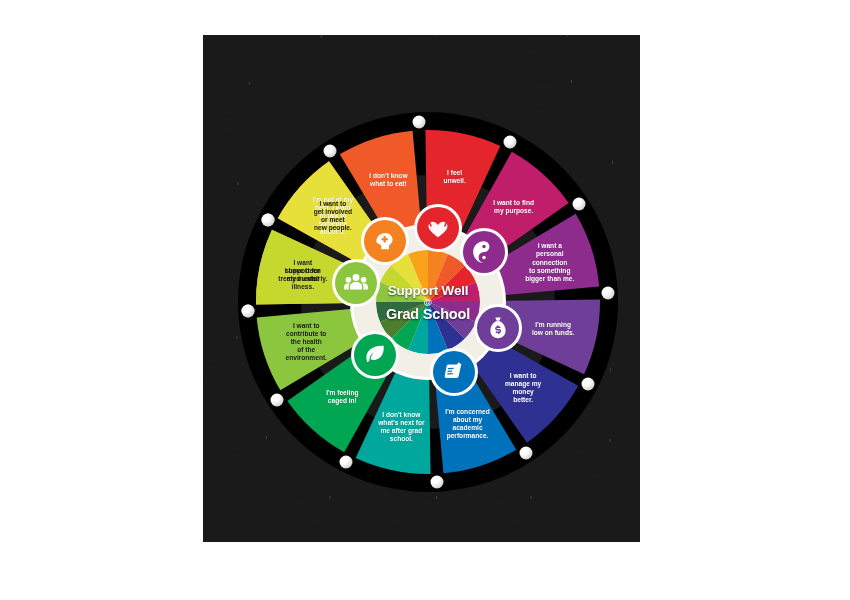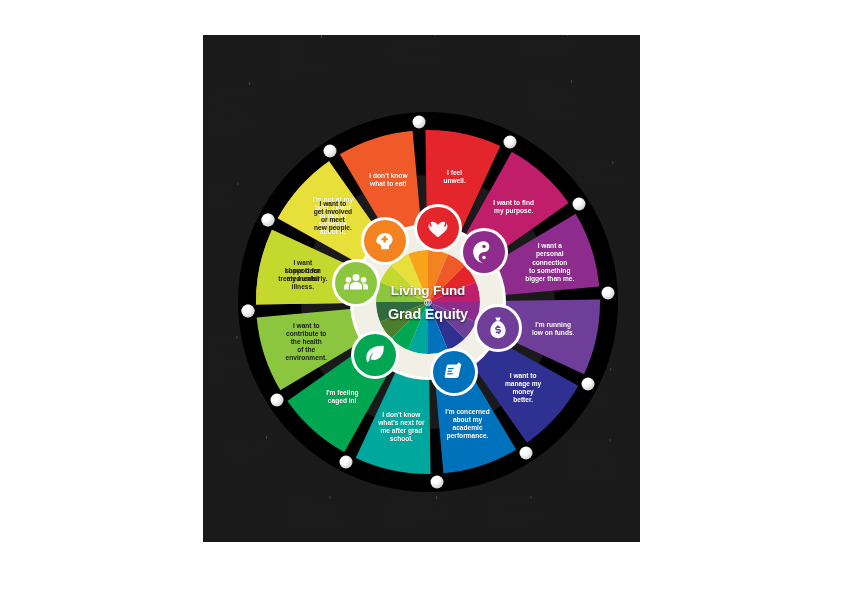--- a/index.html
+++ b/index.html
@@ -250,23 +250,23 @@
               <path d="M52 52 L100.0417356905869 71.89953848298467 A52 52 0 0 1 88.76955262170048 88.76955262170047 Z" fill="#6F3E98"></path>
               <path d="M52 52 L88.76955262170048 88.76955262170047 A52 52 0 0 1 71.89953848298467 100.0417356905869 Z" fill="#2E3192"></path>
               <path d="M52 52 L71.89953848298467 100.0417356905869 A52 52 0 0 1 52 104 Z" fill="#0072BC"></path>
               <path d="M52 52 L52 104 A52 52 0 0 1 32.10046151701533 100.0417356905869 Z" fill="#00A79D"></path>
               <path d="M52 52 L32.10046151701533 100.0417356905869 A52 52 0 0 1 15.23044737829953 88.76955262170048 Z" fill="#00A651"></path>
               <path d="M52 52 L15.23044737829953 88.76955262170048 A52 52 0 0 1 3.9582643094130887 71.89953848298467 Z" fill="#4B7F2E"></path>
               <path d="M52 52 L3.9582643094130887 71.89953848298467 A52 52 0 0 1 0 52.00000000000001 Z" fill="#2E6B3E"></path>
             </svg>
         </div>
         <div id="hubtext">
-          <span class="l1">Living Fund</span>
+          <span class="l1">Support Well</span>
           <span class="at">@</span>
-          <span class="l2">Grad Equity</span>
+          <span class="l2">Grad School</span>
         </div>
       </div>
 
       <div id="icon-layer">
           <div class="bub" style="left: 117.556px; top: 170.589px; background: rgb(140, 198, 63);">
             <svg viewBox="0 0 24 24">
               <circle cx="12" cy="7" r="3.2"></circle>
               <circle cx="5" cy="9" r="2.6"></circle>
               <circle cx="19" cy="9" r="2.6"></circle>
               <path d="M12 11c-3.2 0-5.5 1.9-5.5 4.2V18h11v-2.8C17.5 12.9 15.2 11 12 11z"></path>

